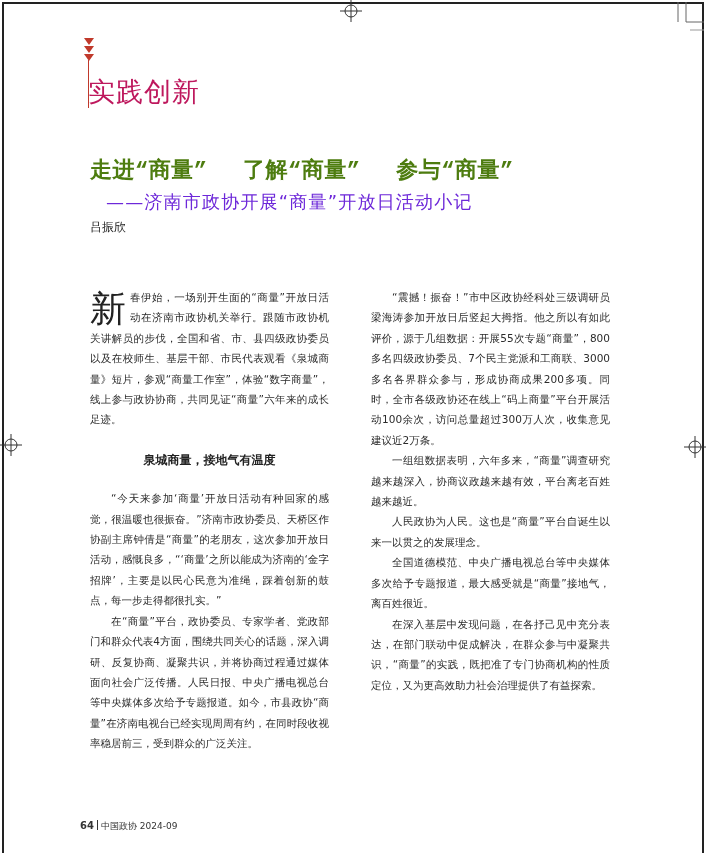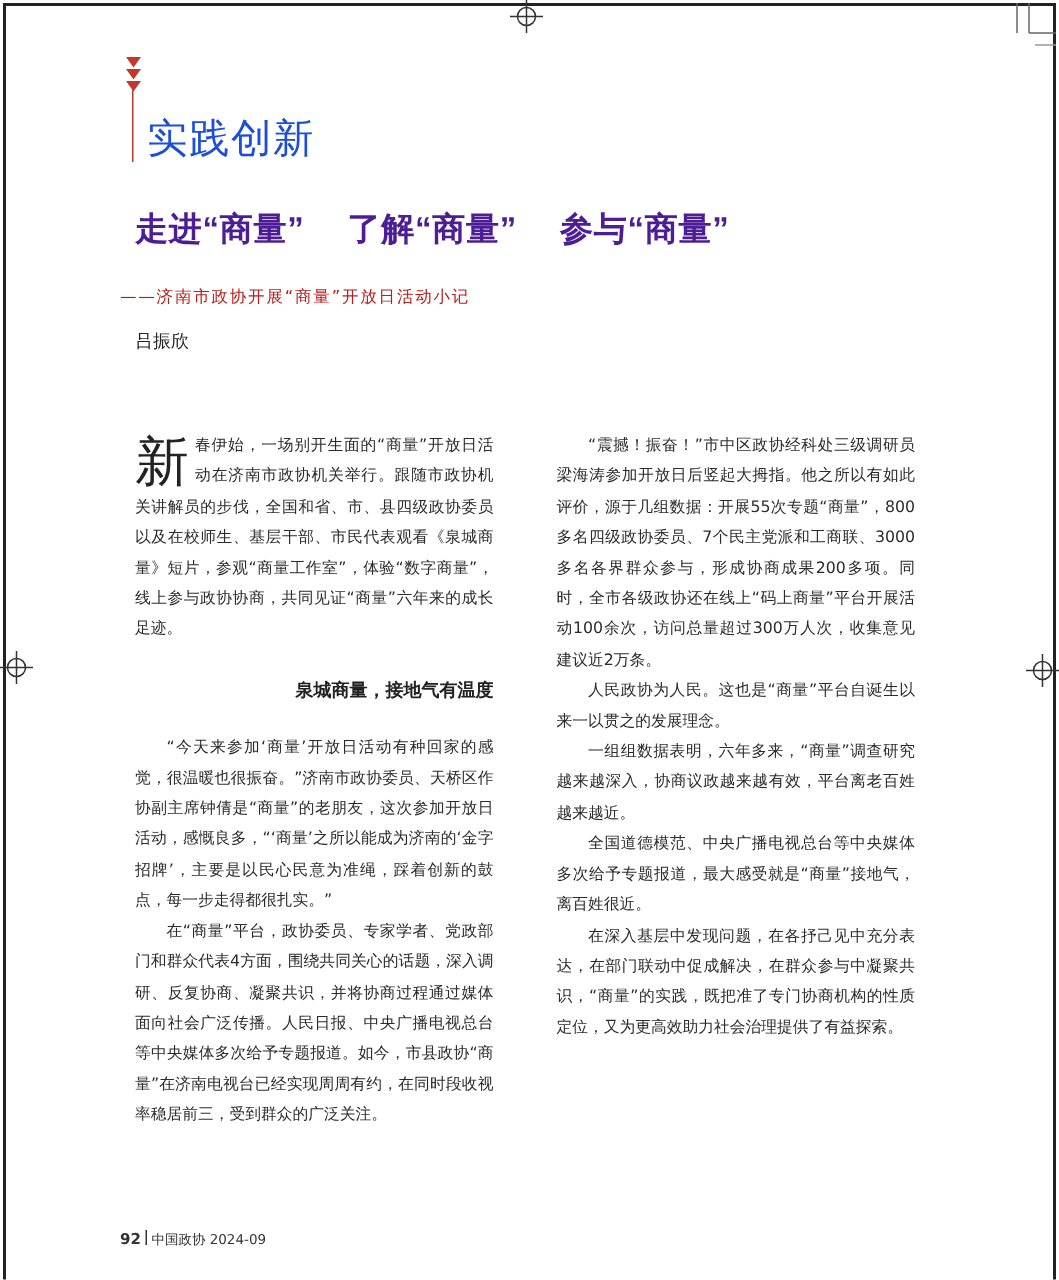--- a/index.html
+++ b/index.html
@@ -16,46 +16,46 @@
   .reg-mark { position: absolute; width: 22px; height: 22px; }
   .reg-mark svg { width: 22px; height: 22px; display: block; }
   .corner-mark { position: absolute; right: 2px; top: 2px; width: 40px; height: 30px; }
   .corner-mark svg { width: 40px; height: 30px; display: block; }
 
   .section-tag { position: absolute; left: 84px; top: 38px; }
   .tri-stack { position: absolute; left: 0; top: 0; width: 10px; }
   .tri { width: 0; height: 0; border-left: 5px solid transparent; border-right: 5px solid transparent; border-top: 7px solid #c0392b; margin-bottom: 1px; }
   .tag-line { position: absolute; left: 4px; top: 22px; width: 1px; height: 48px; background: #c0392b; }
   .section-title {
-    position: absolute; left: 14px; top: 36px; white-space: nowrap;
-    font-family: "DejaVu Sans", sans-serif; font-size: 27px; font-weight: 300; color: #1d4ed8; letter-spacing: 1px;
+    position: absolute; left: 4px; top: 36px; white-space: nowrap;
+    font-family: "DejaVu Sans", sans-serif; font-size: 27px; font-weight: 300; color: #be185d; letter-spacing: 1px;
   }
 
   .headline {
-    position: absolute; left: 90px; top: 138px; white-space: nowrap;
-    font-family: Liberation Sans, sans-serif; font-weight: bold; font-size: 22px; color: #4c1d95; letter-spacing: 0.5px;
+    position: absolute; left: 90px; top: 155px; white-space: nowrap;
+    font-family: Liberation Mono, monospace; font-weight: bold; font-size: 22px; color: #4d7c0f; letter-spacing: 0.5px;
   }
   .headline span { margin-right: 22px; }
   .subtitle {
-    position: absolute; left: 80px; top: 190px; white-space: nowrap;
-    font-size: 11px; color: #b91c1c; letter-spacing: 1.2px;
+    position: absolute; left: 106px; top: 190px; white-space: nowrap;
+    font-size: 18px; color: #6d28d9; letter-spacing: 1.2px;
   }
   .author { position: absolute; left: 90px; top: 219px; font-size: 12px; color: #222; }
 
   .col { position: absolute; top: 287px; width: 239px; font-size: 10.5px; line-height: 20.4px; color: #2b2b2b; text-align: justify; }
   .col-left { left: 90px; }
   .col-right { left: 371px; }
   .col p { margin: 0; text-indent: 2em; }
   .col p.dropcap-p { text-indent: 0; }
   .dropcap {
     float: left; font-family: "DejaVu Serif", serif; font-size: 36px; line-height: 36px;
     margin: 4px 4px 0 0; color: #222;
   }
   .subheading {
-    text-align: right; font-size: 12px; font-weight: bold; color: #222;
+    text-align: center; font-size: 12px; font-weight: bold; color: #222;
     margin: 20px 0 18px 0 !important; text-indent: 0 !important;
   }
   .footer { position: absolute; left: 80px; top: 820px; font-size: 9px; color: #333; white-space: nowrap; }
   .footer .pg { font-weight: bold; font-size: 10px; }
   .footer .bar { display: inline-block; width: 1px; height: 10px; background: #333; margin: 0 3px; vertical-align: -1px; }
 </style>
 </head>
 <body>
 
 <div class="page-frame"></div>
@@ -113,22 +113,22 @@
     <span class="dropcap">新</span>
     <span>春伊始，一场别开生面的“商量”开放日活动在济南市政协机关举行。跟随市政协机关讲解员的步伐，全国和省、市、县四级政协委员以及在校师生、基层干部、市民代表观看《泉城商量》短片，参观“商量工作室”，体验“数字商量”，线上参与政协协商，共同见证“商量”六年来的成长足迹。</span>
   </p>
   <p class="subheading">泉城商量，接地气有温度</p>
   <p>“今天来参加‘商量’开放日活动有种回家的感觉，很温暖也很振奋。”济南市政协委员、天桥区作协副主席钟倩是“商量”的老朋友，这次参加开放日活动，感慨良多，“‘商量’之所以能成为济南的‘金字招牌’，主要是以民心民意为准绳，踩着创新的鼓点，每一步走得都很扎实。”</p>
   <p>在“商量”平台，政协委员、专家学者、党政部门和群众代表4方面，围绕共同关心的话题，深入调研、反复协商、凝聚共识，并将协商过程通过媒体面向社会广泛传播。人民日报、中央广播电视总台等中央媒体多次给予专题报道。如今，市县政协“商量”在济南电视台已经实现周周有约，在同时段收视率稳居前三，受到群众的广泛关注。</p>
 </div>
 
 <div class="col col-right">
   <p>“震撼！振奋！”市中区政协经科处三级调研员梁海涛参加开放日后竖起大拇指。他之所以有如此评价，源于几组数据：开展55次专题“商量”，800多名四级政协委员、7个民主党派和工商联、3000多名各界群众参与，形成协商成果200多项。同时，全市各级政协还在线上“码上商量”平台开展活动100余次，访问总量超过300万人次，收集意见建议近2万条。</p>
+  <p>一组组数据表明，六年多来，“商量”调查研究越来越深入，协商议政越来越有效，平台离老百姓越来越近。</p>
   <p>人民政协为人民。这也是“商量”平台自诞生以来一以贯之的发展理念。</p>
-  <p>一组组数据表明，六年多来，“商量”调查研究越来越深入，协商议政越来越有效，平台离老百姓越来越近。</p>
   <p>全国道德模范、中央广播电视总台等中央媒体多次给予专题报道，最大感受就是“商量”接地气，离百姓很近。</p>
   <p>在深入基层中发现问题，在各抒己见中充分表达，在部门联动中促成解决，在群众参与中凝聚共识，“商量”的实践，既把准了专门协商机构的性质定位，又为更高效助力社会治理提供了有益探索。</p>
 </div>
 
 <div class="footer">
-  <span class="pg">92</span><span class="bar"></span><span>中国政协</span>
+  <span class="pg">64</span><span class="bar"></span><span>中国政协</span>
   <span>2024-09</span>
 </div>
 
 </body></html>

